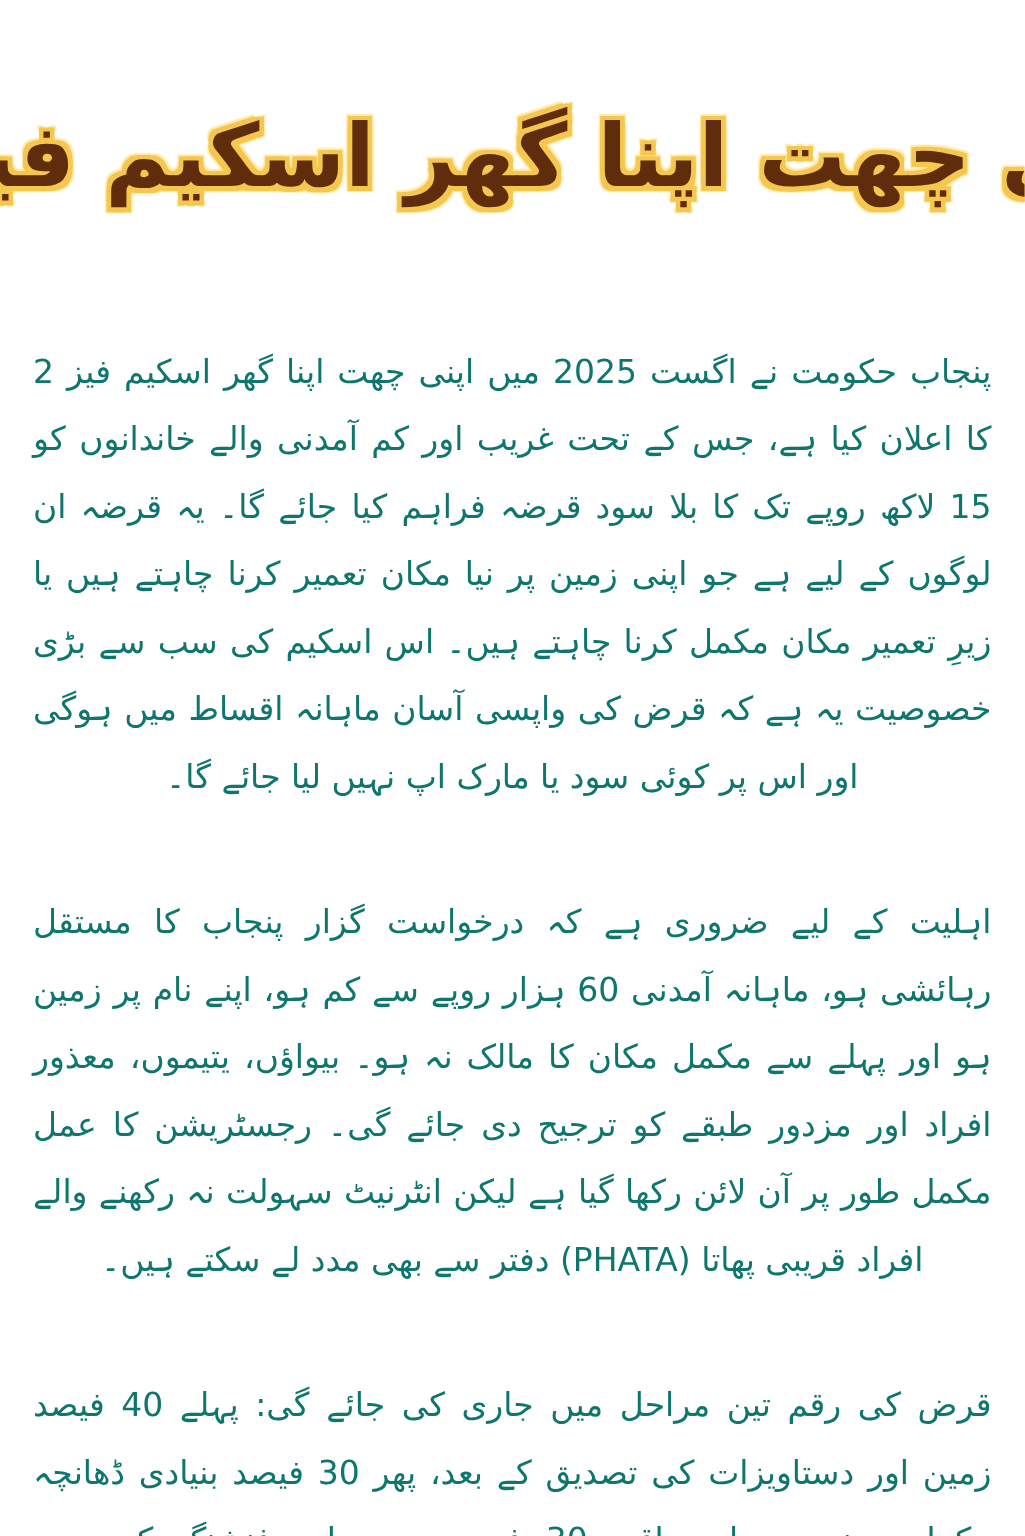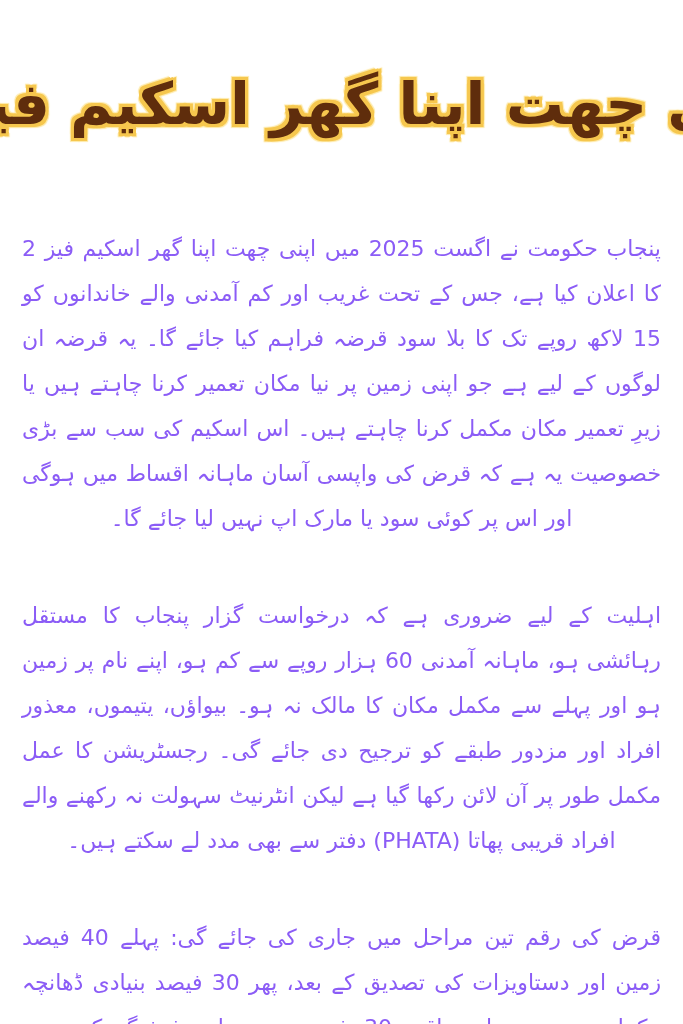--- a/index.html
+++ b/index.html
@@ -51,21 +51,21 @@
     padding: 0 22px;
   }
   .body-paragraph {
     direction: rtl;
     unicode-bidi: plaintext;
     text-align: justify;
     text-align-last: center;
     font-family: "DejaVu Sans", sans-serif;
     font-size: 22px;
     line-height: 45px;
-    color: #8b5cf6;
+    color: #0f766e;
     margin: 0;
   }
   .p1 { margin-top: 52px; }
   .p2 { margin-top: 52px; }
   .p3 { margin-top: 52px; }
 </style>
 </head>
 <body>
 
 <div class="page">

